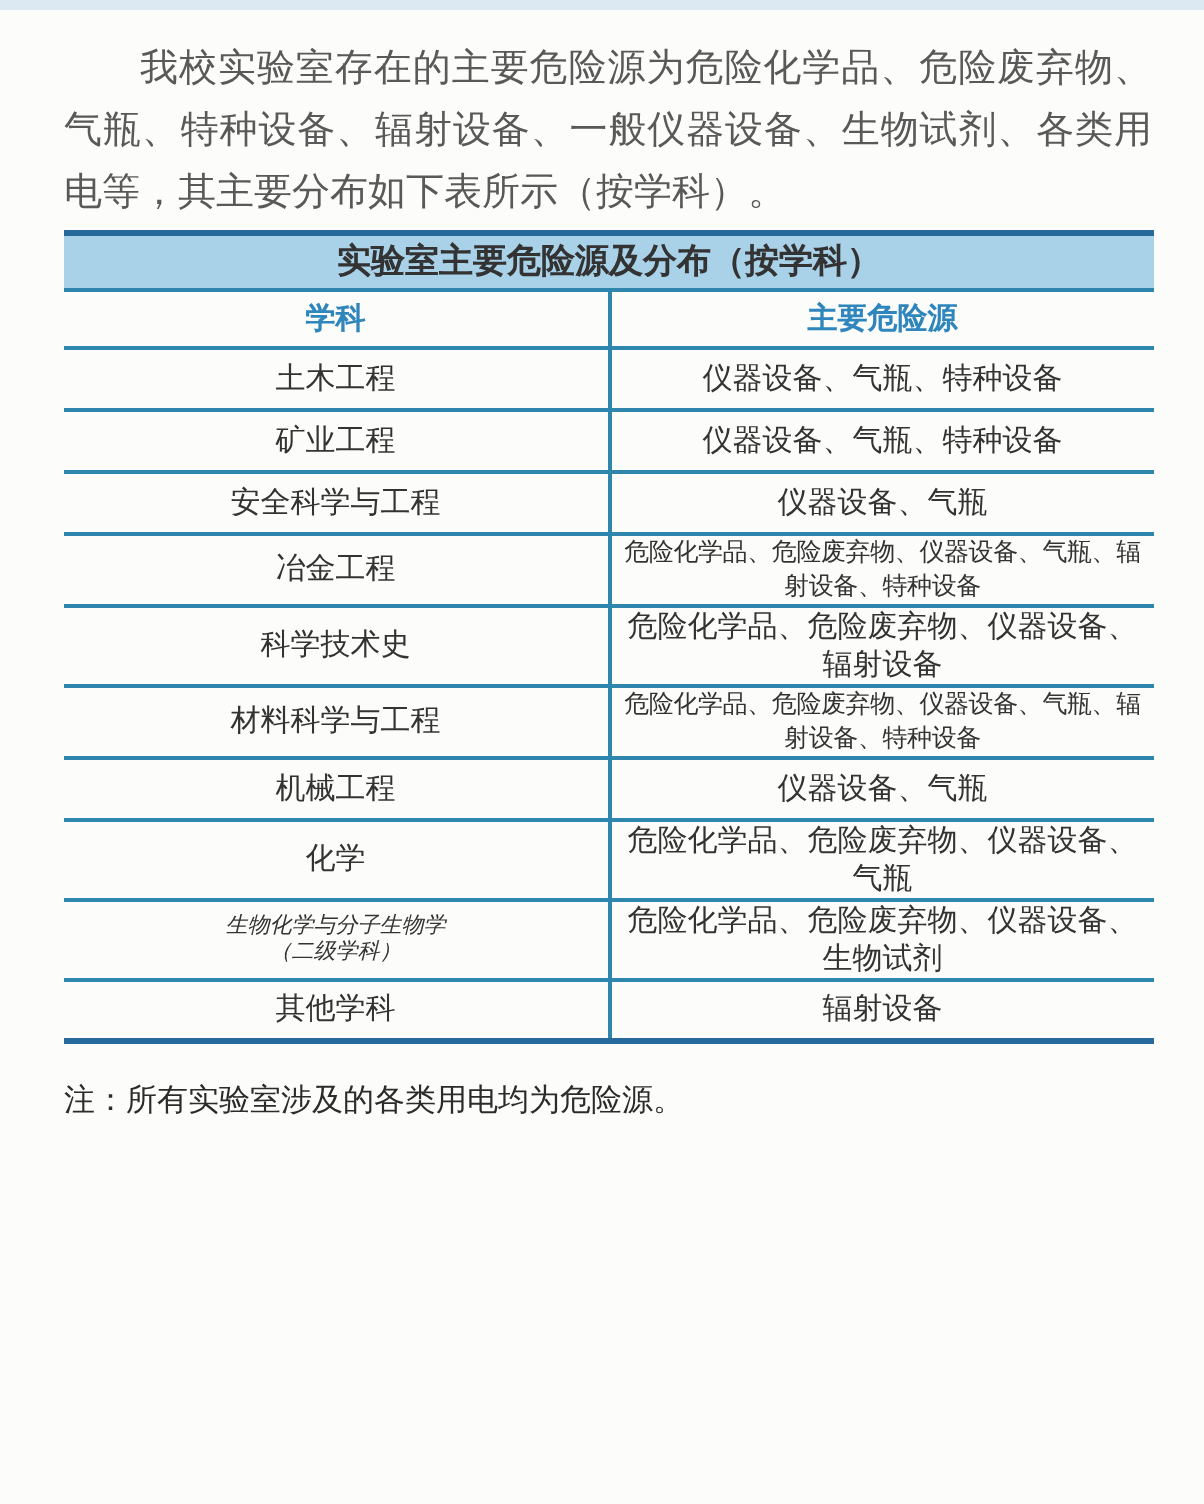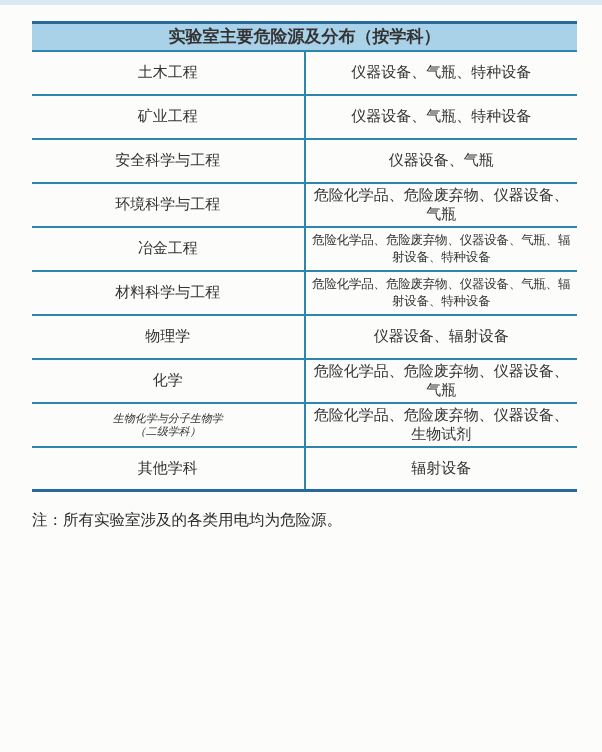--- a/index.html
+++ b/index.html
@@ -32,21 +32,21 @@
   }
   .intro{
     margin:14px 0 0 0;
     font-size:19px;
     line-height:31px;
     color:var(--intro-text);
     text-indent:2em;
     text-align:justify;
   }
   table.hazards{
-    margin-top:16px;
+    margin-top:3px;
     width:545px;
     border-collapse:collapse;
     table-layout:fixed;
     border-top:3px solid var(--table-frame);
     border-bottom:3px solid var(--table-frame);
   }
   table.hazards td,table.hazards th{
     border-bottom:2px solid var(--table-border);
     text-align:center;
     vertical-align:middle;
@@ -67,21 +67,21 @@
   }
   th.col-subject,td.subject{width:153px;border-right:2px solid var(--table-border);}
   td.subject{
     font-size:15px;
     color:var(--body-text);
     height:29px;
   }
   td.hazards-cell{
     font-size:15px;
     color:var(--body-text);
-    height:44px;
+    height:31px;
   }
   td.small-hazards{font-size:12.5px;letter-spacing:-0.2px;font-family:Liberation Mono, monospace;}
   td.small-subject{
     font-size:11px;
     line-height:13px;
     white-space:pre-line;
     padding:3px 0;
     font-style:italic;
   }
   tbody tr:last-child td{border-bottom:none;text-align:center;}
@@ -92,55 +92,60 @@
   }
 </style>
 </head>
 <body>
 
 <div class="top-strip"></div>
 
 <div class="page">
 
 
+  <p class="intro">我校实验室存在的主要危险源为危险化学品、危险废弃物、气瓶、特种设备、辐射设备、一般仪器设备、生物试剂、各类用电等，其主要分布如下表所示（按学科）。</p>
 
   <table class="hazards">
     <thead>
       <tr>
         <td class="caption-cell" colspan="2">实验室主要危险源及分布（按学科）</td>
+      </tr>
+      <tr>
+        <th class="col-subject">学科</th>
+        <th class="col-hazards">主要危险源</th>
       </tr>
     </thead>
     <tbody>
         <tr>
           <td class="subject">土木工程</td>
           <td class="hazards-cell">仪器设备、气瓶、特种设备</td>
         </tr>
         <tr>
           <td class="subject">矿业工程</td>
           <td class="hazards-cell">仪器设备、气瓶、特种设备</td>
         </tr>
         <tr>
           <td class="subject">安全科学与工程</td>
           <td class="hazards-cell">仪器设备、气瓶</td>
         </tr>
         <tr>
-          <td class="subject">环境科学与工程</td>
-          <td class="hazards-cell">危险化学品、危险废弃物、仪器设备、气瓶</td>
+          <td class="subject">冶金工程</td>
+          <td class="hazards-cell small-hazards">危险化学品、危险废弃物、仪器设备、气瓶、辐射设备、特种设备</td>
         </tr>
         <tr>
-          <td class="subject">冶金工程</td>
-          <td class="hazards-cell small-hazards">危险化学品、危险废弃物、仪器设备、气瓶、辐射设备、特种设备</td>
+          <td class="subject">科学技术史</td>
+          <td class="hazards-cell">危险化学品、危险废弃物、仪器设备、辐射设备</td>
         </tr>
         <tr>
           <td class="subject">材料科学与工程</td>
           <td class="hazards-cell small-hazards">危险化学品、危险废弃物、仪器设备、气瓶、辐射设备、特种设备</td>
         </tr>
         <tr>
-          <td class="subject">物理学</td>
-          <td class="hazards-cell">仪器设备、辐射设备</td>
+          <td class="subject">机械工程</td>
+          <td class="hazards-cell">仪器设备、气瓶</td>
         </tr>
         <tr>
           <td class="subject">化学</td>
           <td class="hazards-cell">危险化学品、危险废弃物、仪器设备、气瓶</td>
         </tr>
         <tr>
           <td class="subject small-subject">生物化学与分子生物学
 （二级学科）</td>
           <td class="hazards-cell">危险化学品、危险废弃物、仪器设备、生物试剂</td>
         </tr>

